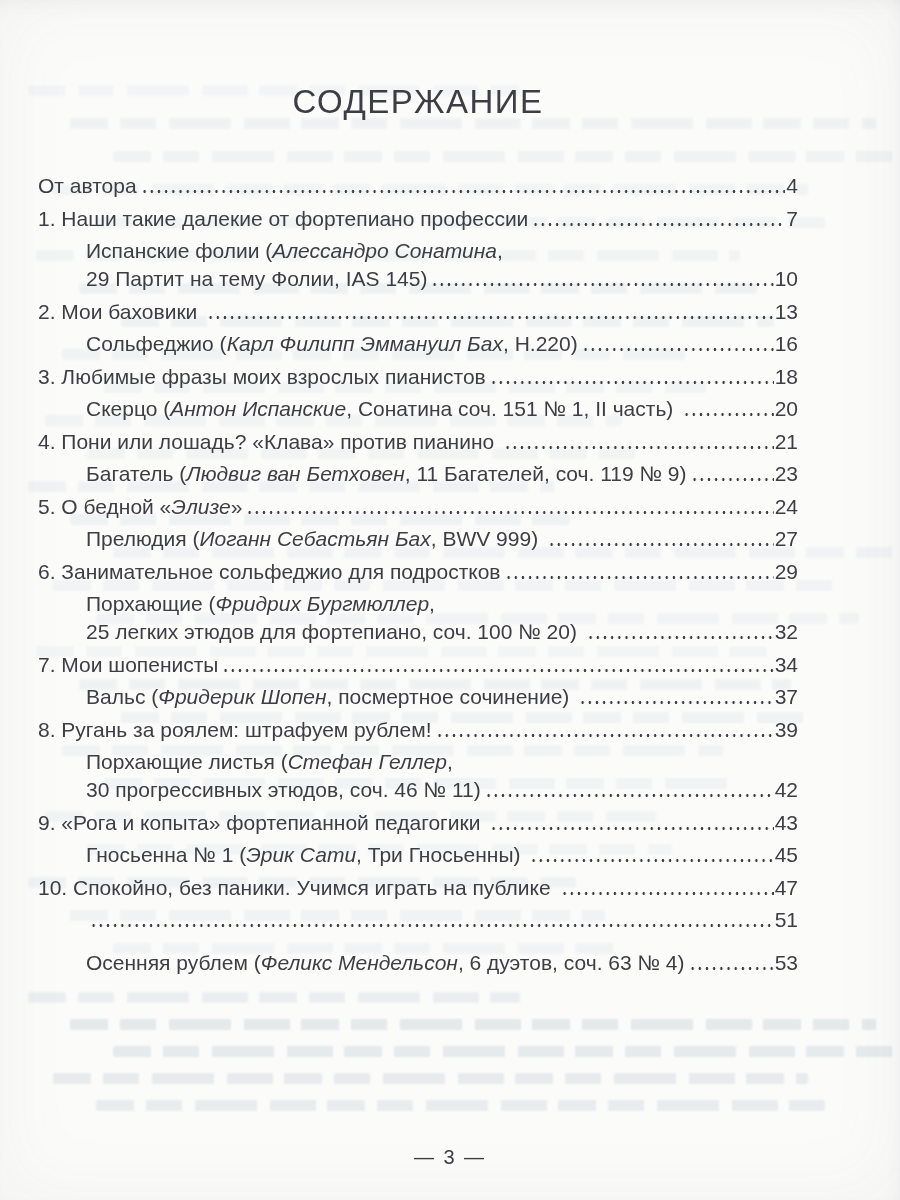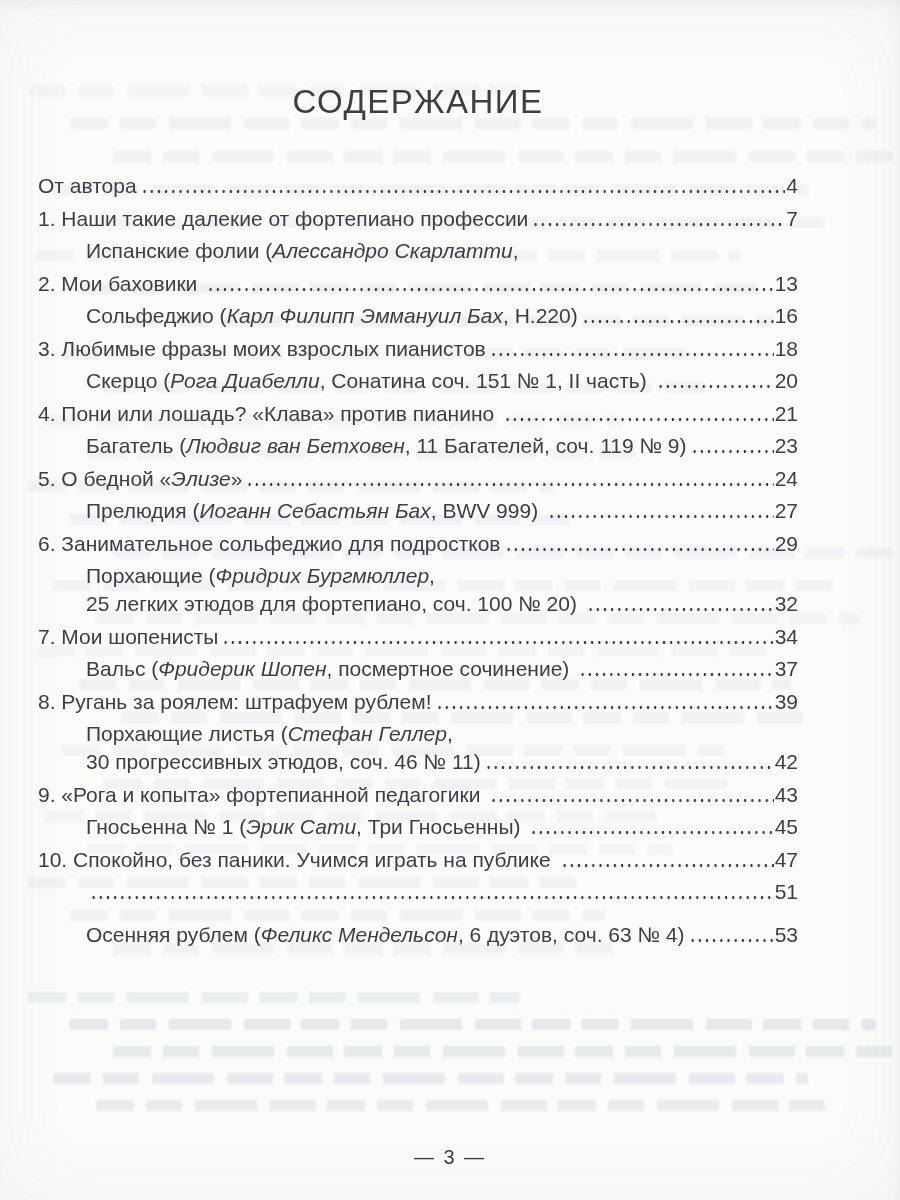--- a/index.html
+++ b/index.html
@@ -123,21 +123,26 @@
       </div>
       <div class="entry">
         <div class="line">
           <span class="txt"><span>1. Наши такие далекие от фортепиано профессии</span></span>
           <span class="leader"></span>
           <span class="pg">7</span>
         </div>
       </div>
       <div class="entry indent">
         <div class="line">
-          <span class="txt"><span>Испанские фолии (</span><span class="it">Алессандро Скарлатти</span><span>,</span></span>
+          <span class="txt"><span>Испанские фолии (</span><span class="it">Алессандро Сонатина</span><span>,</span></span>
+        </div>
+        <div class="line">
+          <span class="txt"><span>29 Партит на тему Фолии, IAS 145)</span></span>
+          <span class="leader"></span>
+          <span class="pg">10</span>
         </div>
       </div>
       <div class="entry">
         <div class="line">
           <span class="txt"><span>2. Мои баховики </span></span>
           <span class="leader"></span>
           <span class="pg">13</span>
         </div>
       </div>
       <div class="entry indent">
@@ -149,21 +154,21 @@
       </div>
       <div class="entry">
         <div class="line">
           <span class="txt"><span>3. Любимые фразы моих взрослых пианистов</span></span>
           <span class="leader"></span>
           <span class="pg">18</span>
         </div>
       </div>
       <div class="entry indent">
         <div class="line">
-          <span class="txt"><span>Скерцо (</span><span class="it">Рога Диабелли</span><span>, Сонатина соч. 151 № 1, II часть) </span></span>
+          <span class="txt"><span>Скерцо (</span><span class="it">Антон Испанские</span><span>, Сонатина соч. 151 № 1, II часть) </span></span>
           <span class="leader"></span>
           <span class="pg">20</span>
         </div>
       </div>
       <div class="entry">
         <div class="line">
           <span class="txt"><span>4. Пони или лошадь? «Клава» против пианино </span></span>
           <span class="leader"></span>
           <span class="pg">21</span>
         </div>

